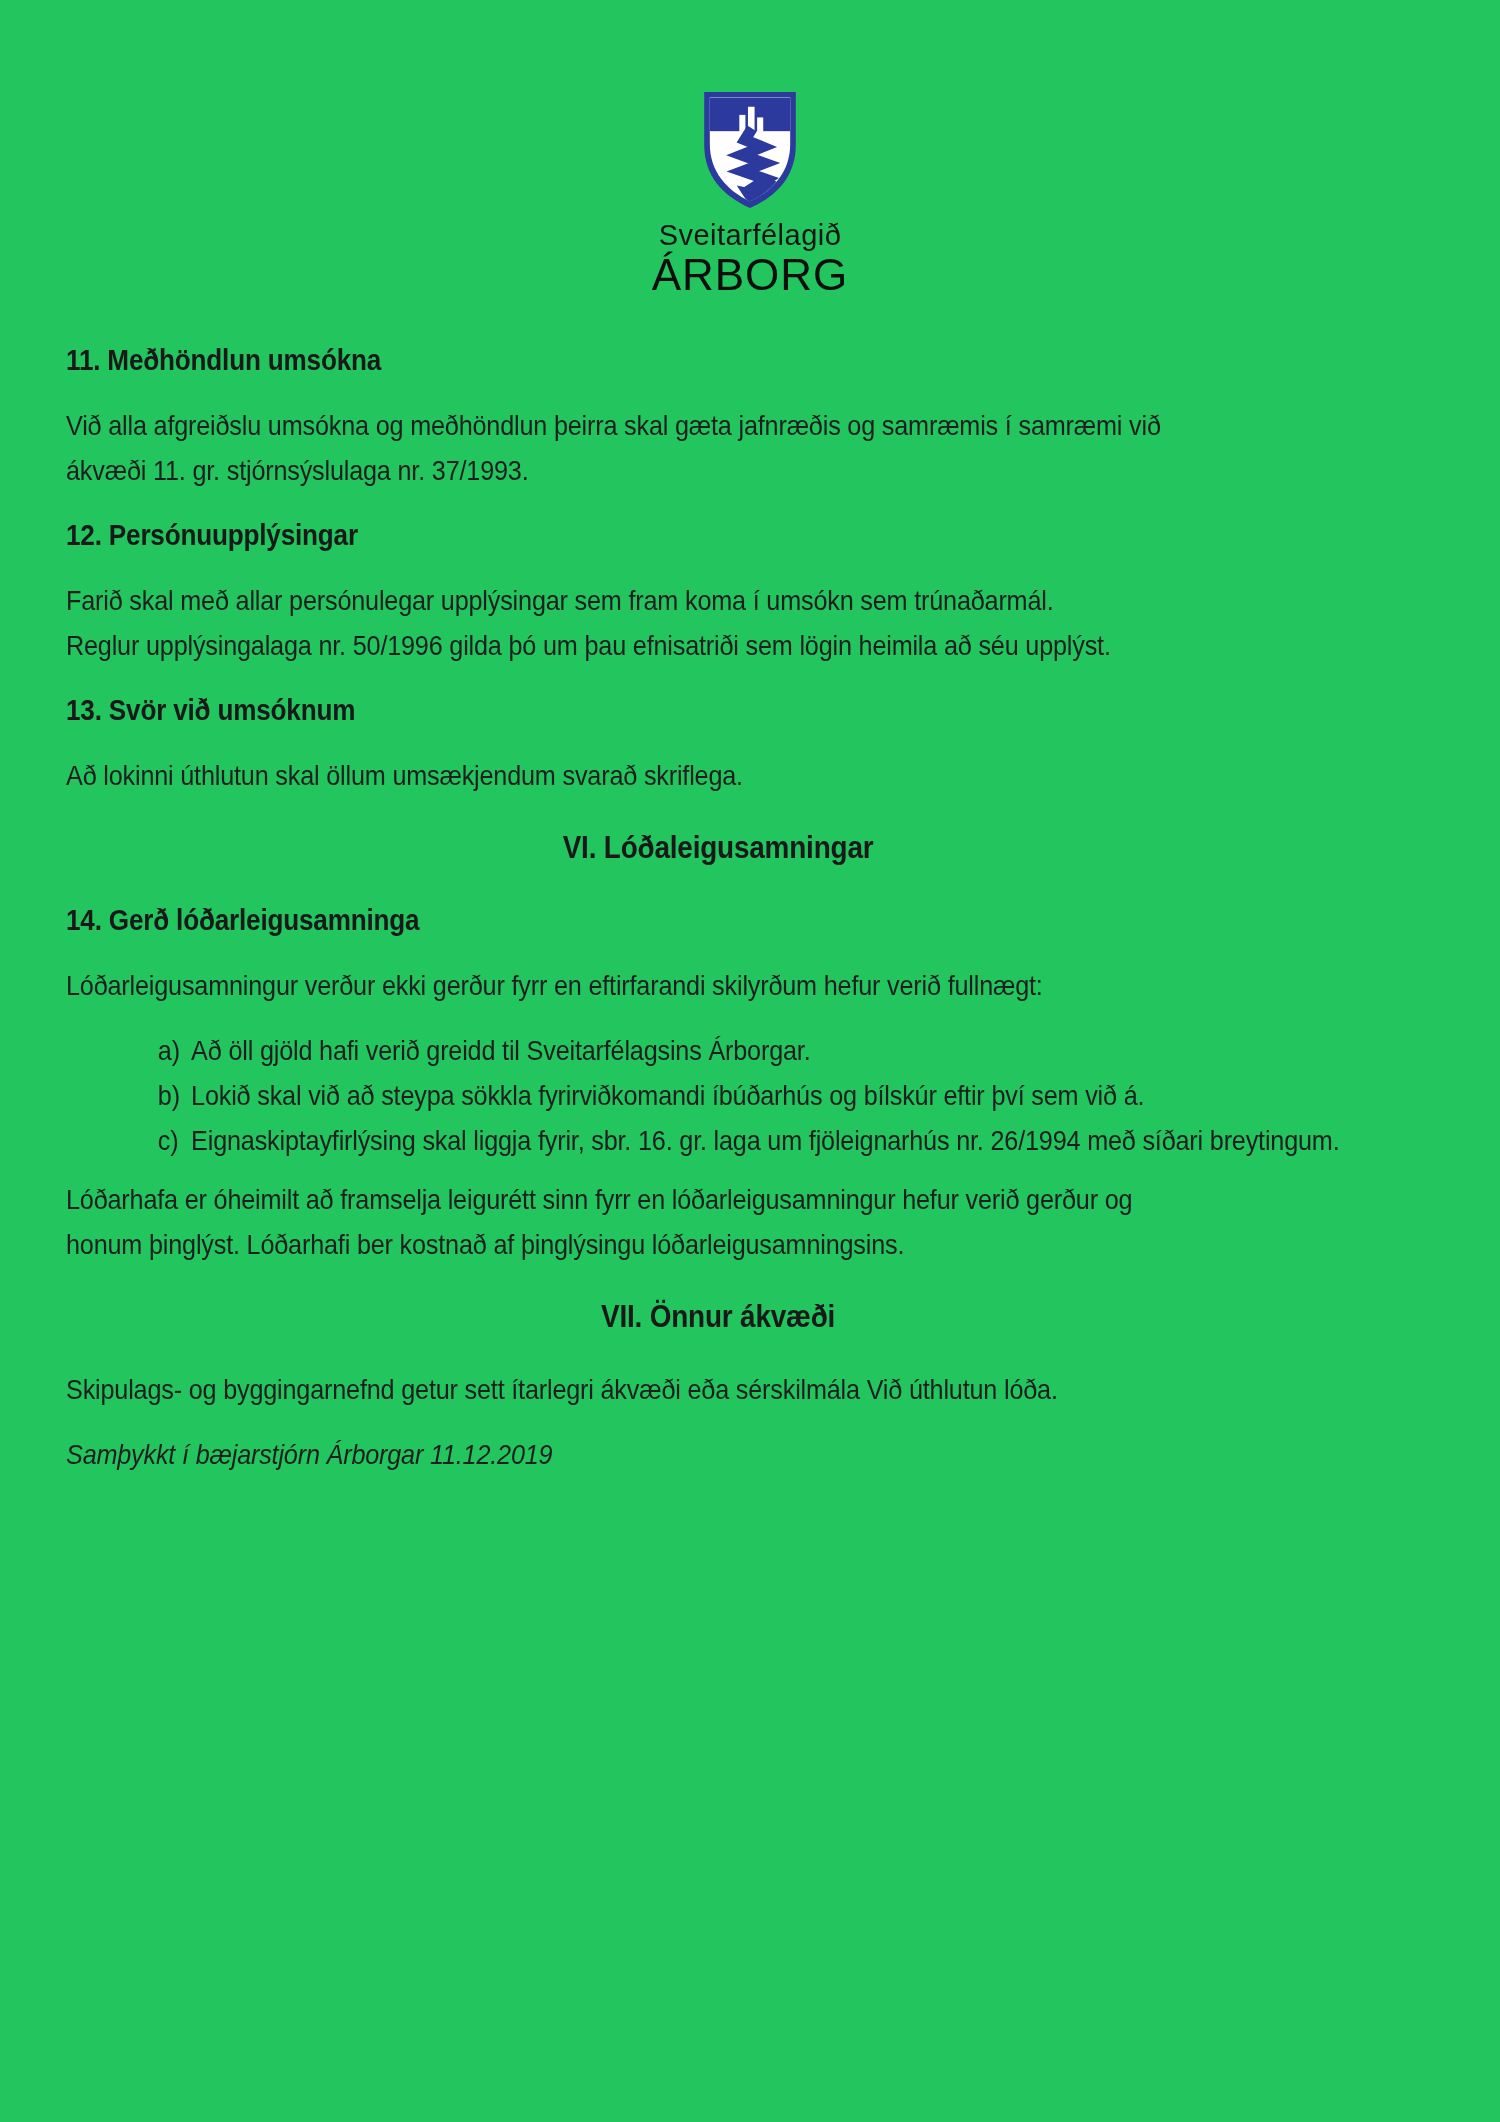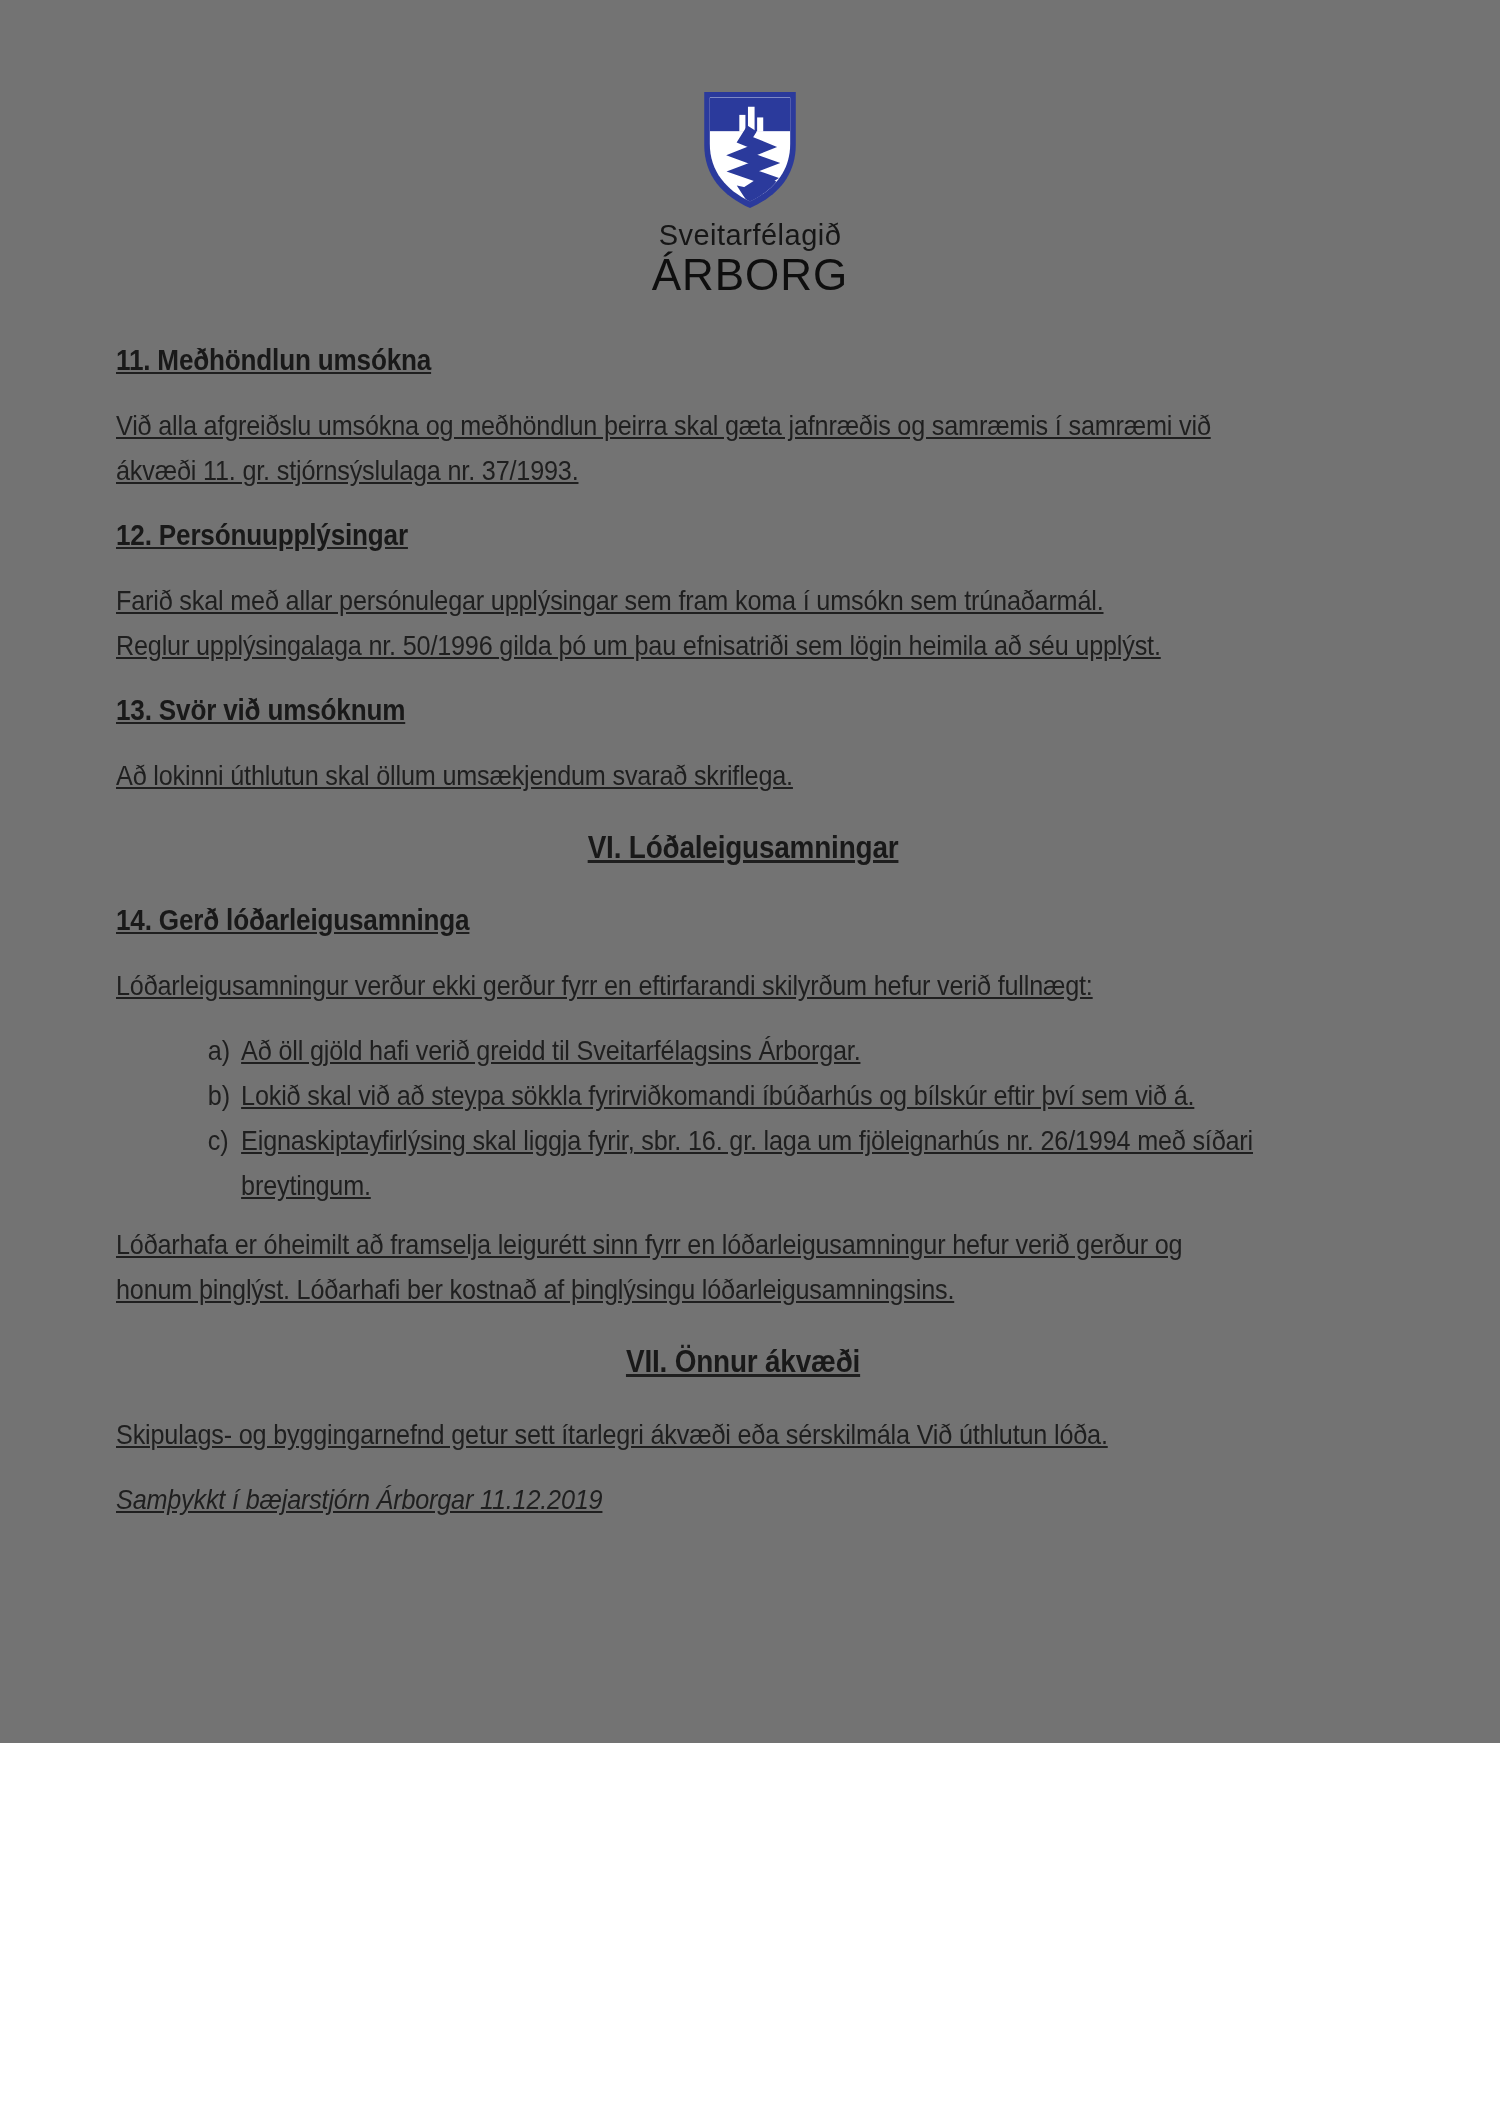--- a/index.html
+++ b/index.html
@@ -1,39 +1,39 @@
 <!DOCTYPE html>
 <html><head>
 <meta charset="utf-8">
 <style>
   html, body { margin: 0; padding: 0; background: #ffffff; }
   .page {
     position: relative;
     width: 1500px;
-    height: 1743px;
-    background: #737373;
+    height: 2122px;
+    background: #22c55e;
     color: #1f1f1f;
     font-family: "Liberation Sans", sans-serif;
     overflow: hidden;
   }
 
   
   .logo-block { padding-top: 92px; text-align: center; }
   .shield { width: 92px; height: 118px; display: block; margin: 0 auto; }
   .org-name {
     font-size: 29px; line-height: 33px; margin-top: 9px;
     letter-spacing: 0.5px; color: #161616;
   }
   .org-name-bold {
     font-size: 44px; line-height: 46px; font-weight: normal;
     letter-spacing: 1px; color: #0e0e0e;
   }
 
   
-  .content { margin: 40px 130px 0 116px; text-decoration: underline; }
+  .content { margin: 40px 130px 0 66px; }
   
   .content-inner {
     width: 111.12%;
     transform: scaleX(0.9);
     transform-origin: 0 0;
     font-size: 28px;
     line-height: 45px;
     letter-spacing: -0.2px;
   }
   .content-inner h3 {

